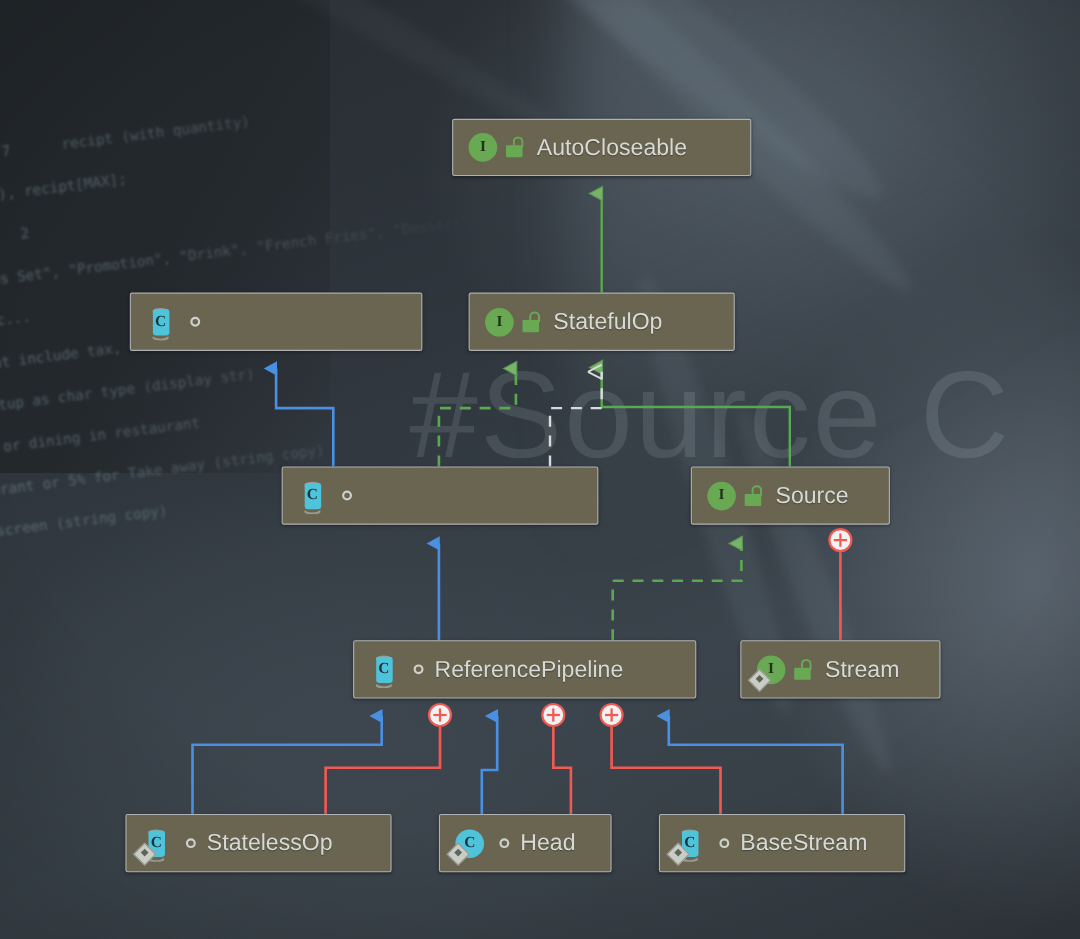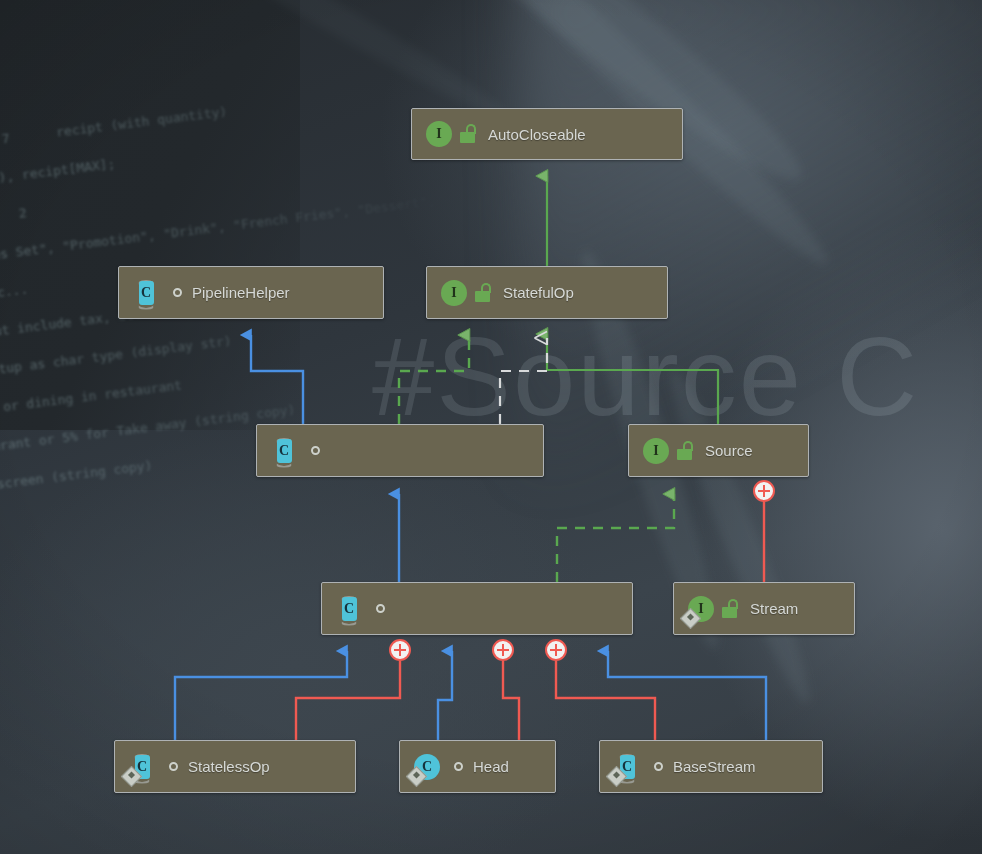--- a/index.html
+++ b/index.html
@@ -69,21 +69,21 @@
     box-sizing:border-box;
     background:#6a6550;
     border:1px solid #aeb2b4;
     border-radius:2px;
     display:flex;align-items:center;
     padding:0 14px 0 12px;
     height:52px;
     box-shadow:0 1px 3px rgba(0,0,0,.35);
   }
   .node .label{
-    color:#d6d9d6;font-size:15px;line-height:1;
+    color:#d6d9d6;font-size:21px;line-height:1;
     white-space:nowrap;
     margin-left:10px;
     text-shadow:0 1px 1px rgba(0,0,0,.35);
   }
   .icon-wrap{position:relative;width:30px;height:30px;flex:none;}
   .icon-if{
     position:absolute;left:2px;top:2px;width:26px;height:26px;border-radius:50%;
     background:#69a953;
     display:flex;align-items:center;justify-content:center;
     color:#20331a;font-size:14px;font-weight:bold;font-family:"Liberation Serif",serif;
@@ -262,21 +262,20 @@
       </div>
       <div class="node" style="left: 118px; top: 266px; width: 266px; height: 53px;">
         <span class="icon-wrap">
           <span class="icon-cls-abs">
             <span class="paren"></span>
             <span class="bar"></span>
             <span class="cc">C</span>
           </span>
         </span>
         <span class="dot-mark"></span>
-        <span class="label">PipelineHelper</span>
       </div>
       <div class="node" style="left: 426px; top: 266px; width: 242px; height: 53px;">
         <span class="icon-wrap">
           <span class="icon-if">I</span>
         </span>
         <span class="lock">
           <span class="shackle"></span>
           <span class="body"></span>
         </span>
         <span class="label">StatefulOp</span>
@@ -303,20 +302,21 @@
       </div>
       <div class="node" style="left: 321px; top: 582px; width: 312px; height: 53px;">
         <span class="icon-wrap">
           <span class="icon-cls-abs">
             <span class="paren"></span>
             <span class="bar"></span>
             <span class="cc">C</span>
           </span>
         </span>
         <span class="dot-mark"></span>
+        <span class="label">ReferencePipeline</span>
       </div>
       <div class="node" style="left: 673px; top: 582px; width: 182px; height: 53px;">
         <span class="icon-wrap">
           <span class="icon-if">I</span>
           <span class="badge-nested"></span>
         </span>
         <span class="lock">
           <span class="shackle"></span>
           <span class="body"></span>
         </span>

